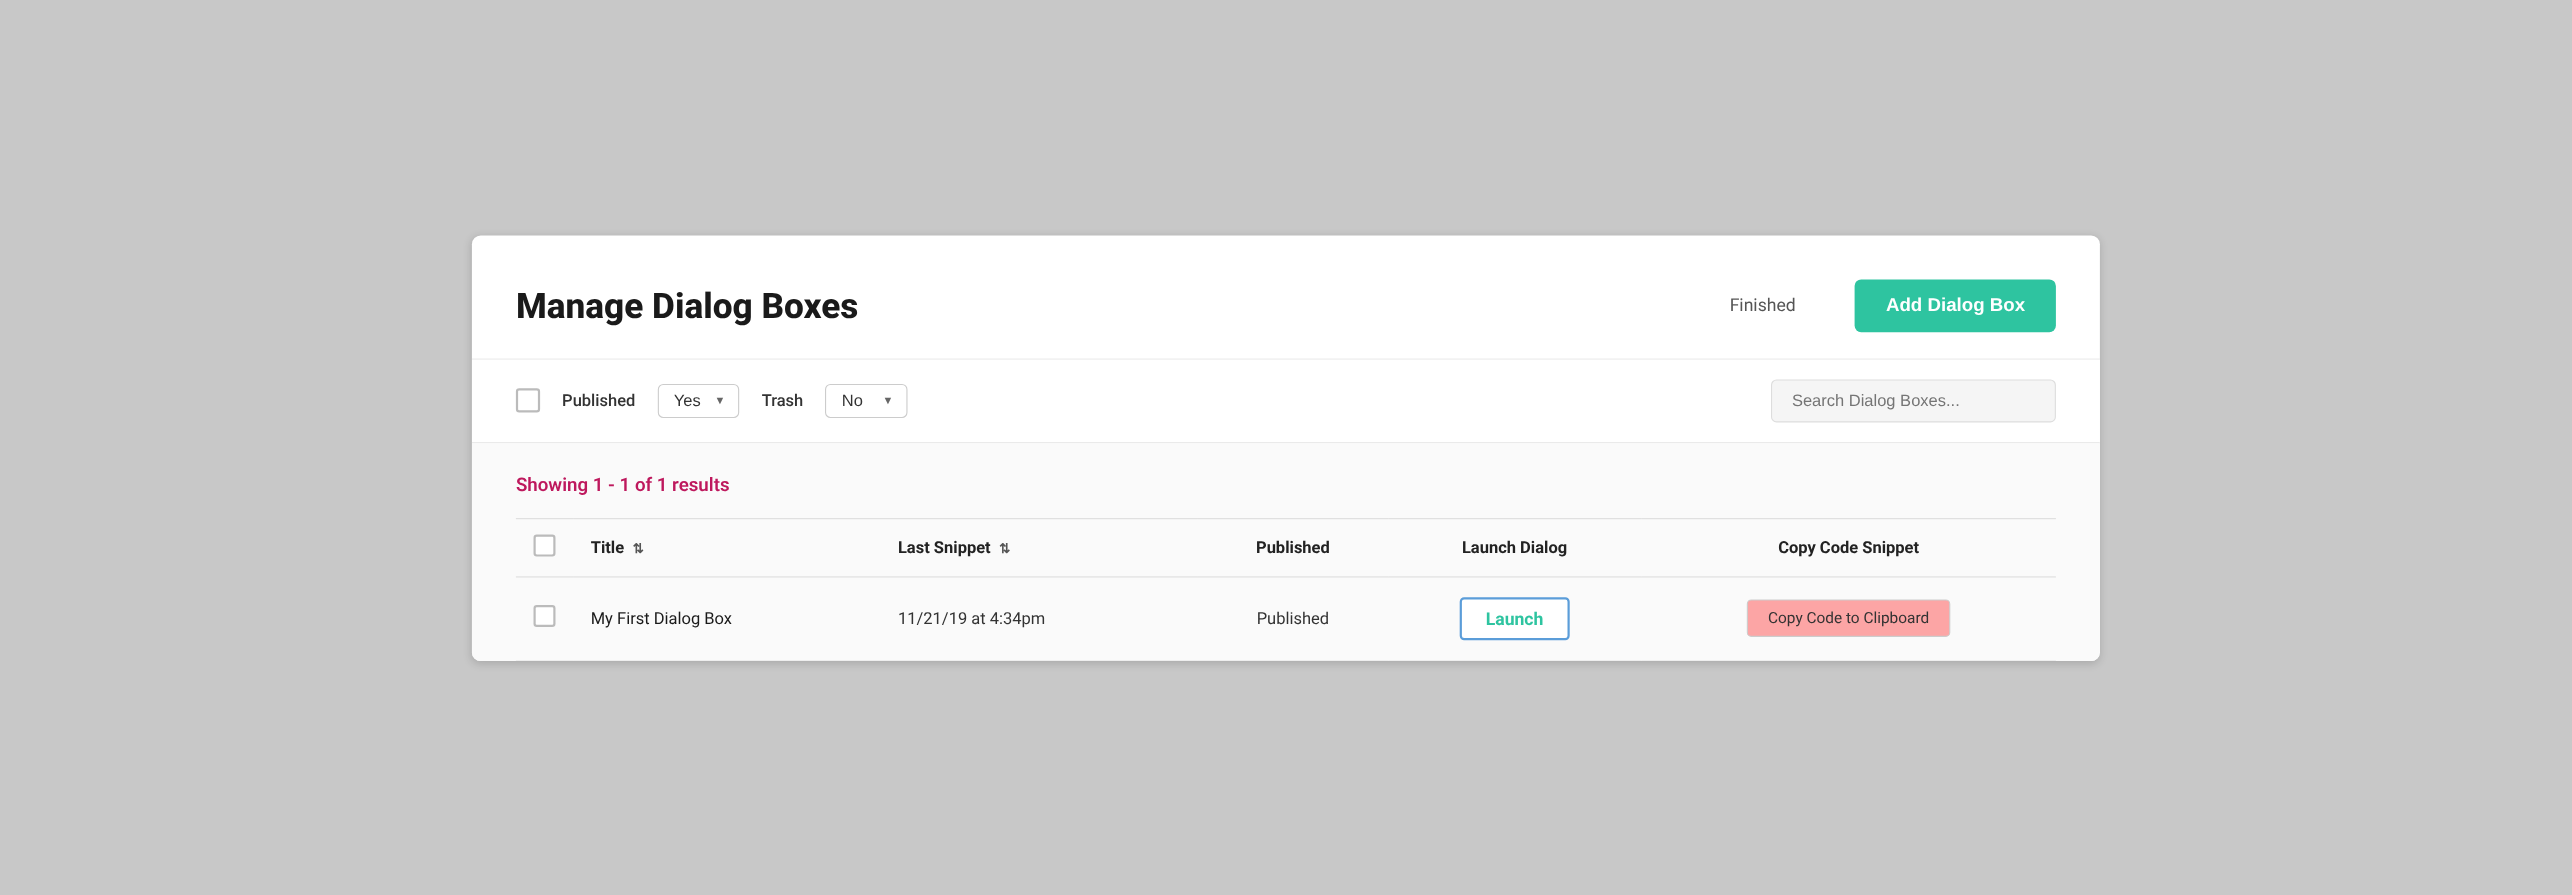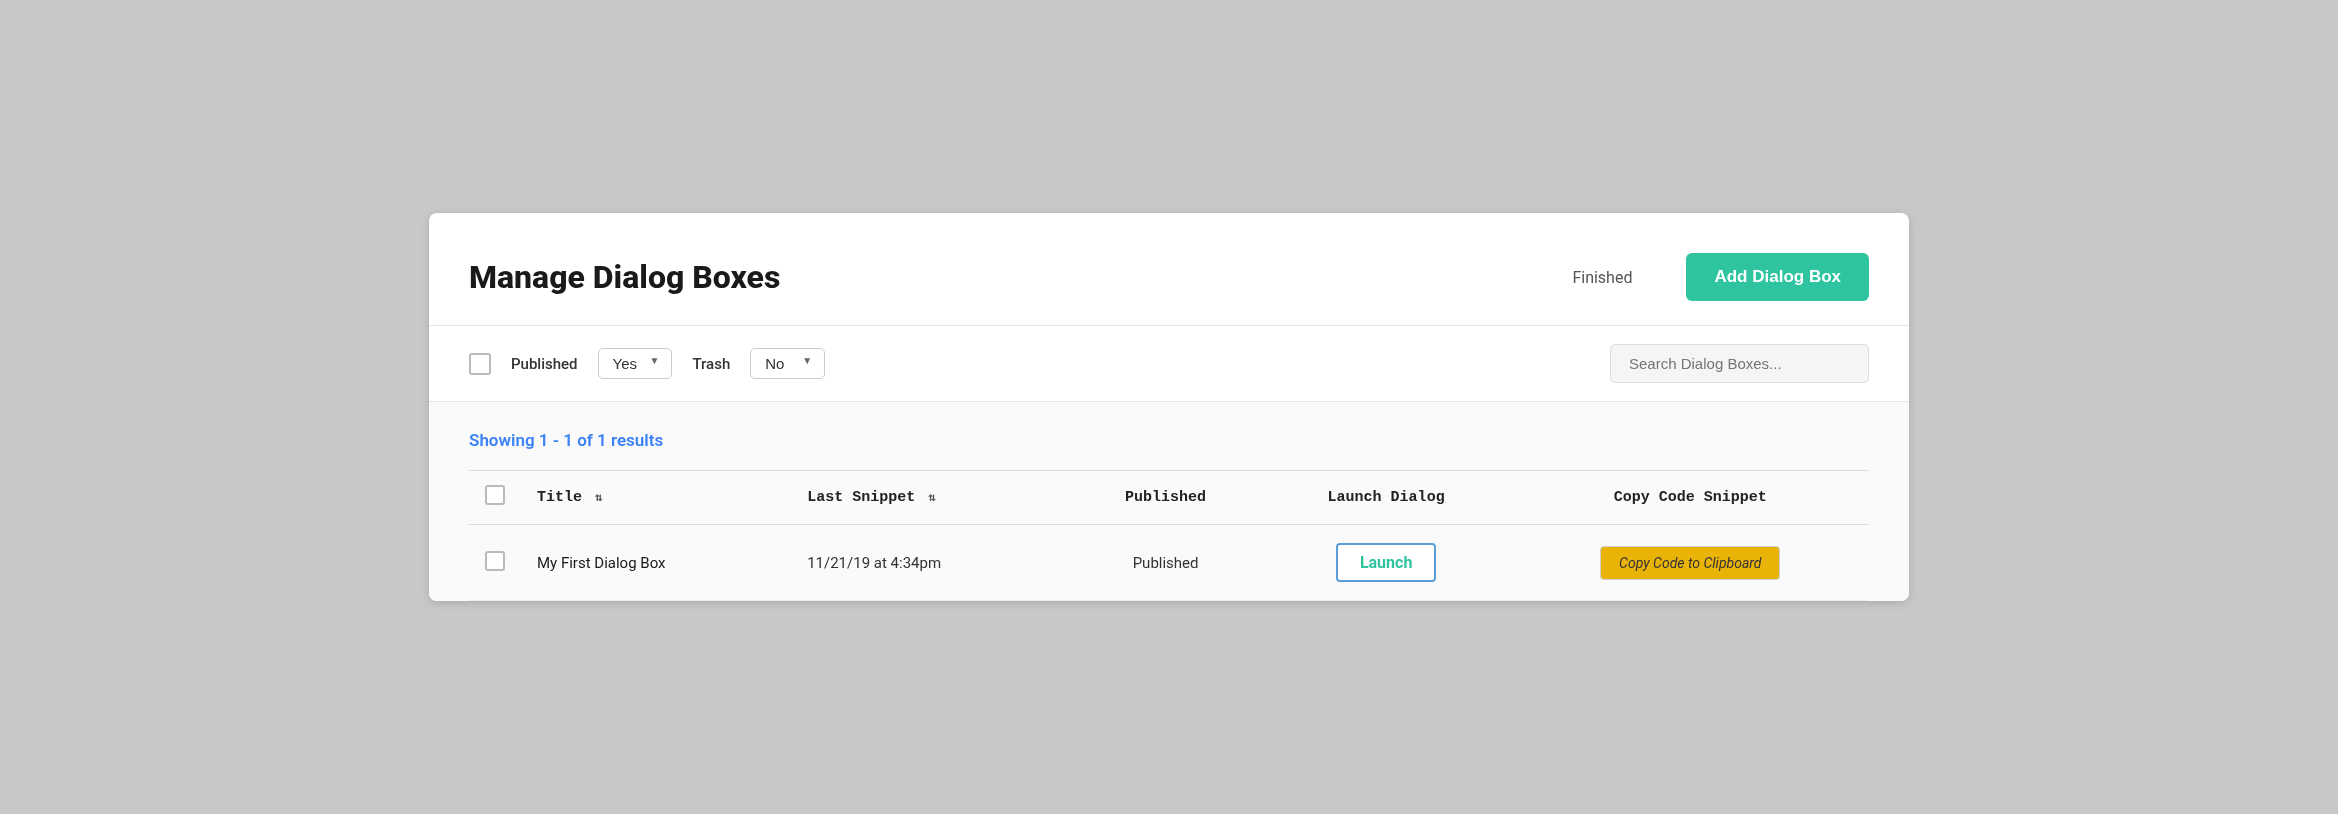--- a/index.html
+++ b/index.html
@@ -75,21 +75,21 @@
       background: #fff;
       cursor: pointer;
     }
     .filter-label {
       font-size: 15px;
       color: #333;
       font-weight: 500;
     }
     .filter-select {
       display: flex;
-      align-items: flex-start;
+      align-items: center;
       border: 1.5px solid #ccc;
       border-radius: 5px;
       padding: 6px 12px 6px 14px;
       background: #fff;
       cursor: pointer;
       gap: 8px;
       font-size: 15px;
       color: #333;
       font-weight: 500;
     }
@@ -121,39 +121,38 @@
       outline: none;
     }
     
     .results-area {
       padding: 28px 40px 0 40px;
       background: #fafafa;
     }
     .results-count {
       font-size: 17px;
       font-weight: 600;
-      color: #3b82f6;
+      color: #be185d;
       margin-bottom: 20px;
     }
     
     .table {
       width: 100%;
       border-collapse: collapse;
     }
     .table thead tr {
       border-top: 1.5px solid #ddd;
       border-bottom: 1.5px solid #ddd;
     }
     .table th {
       text-align: left;
       padding: 14px 16px;
       font-size: 15px;
       font-weight: 700;
       color: #222;
-      font-family: Liberation Mono, monospace;
     }
     .table th.center { text-align: center; }
     .table tbody tr {
       border-bottom: 1px solid #eee;
     }
     .table td {
       padding: 18px 16px;
       font-size: 15px;
       color: #333;
       vertical-align: middle;
@@ -184,24 +183,23 @@
       background: #fff;
       cursor: pointer;
     }
     .copy-btn {
       display: inline-block;
       border: 1.5px solid #ccc;
       border-radius: 4px;
       padding: 8px 18px;
       font-size: 14px;
       color: #333;
-      background: #eab308;
+      background: #fca5a5;
       cursor: pointer;
       white-space: nowrap;
-      font-style: italic;
     }
   </style>
 </head>
 <body>
 
 <div class="card">
 
   <div class="header">
     <h1 class="header-title">Manage Dialog Boxes</h1>
     <div class="header-spacer"></div>

